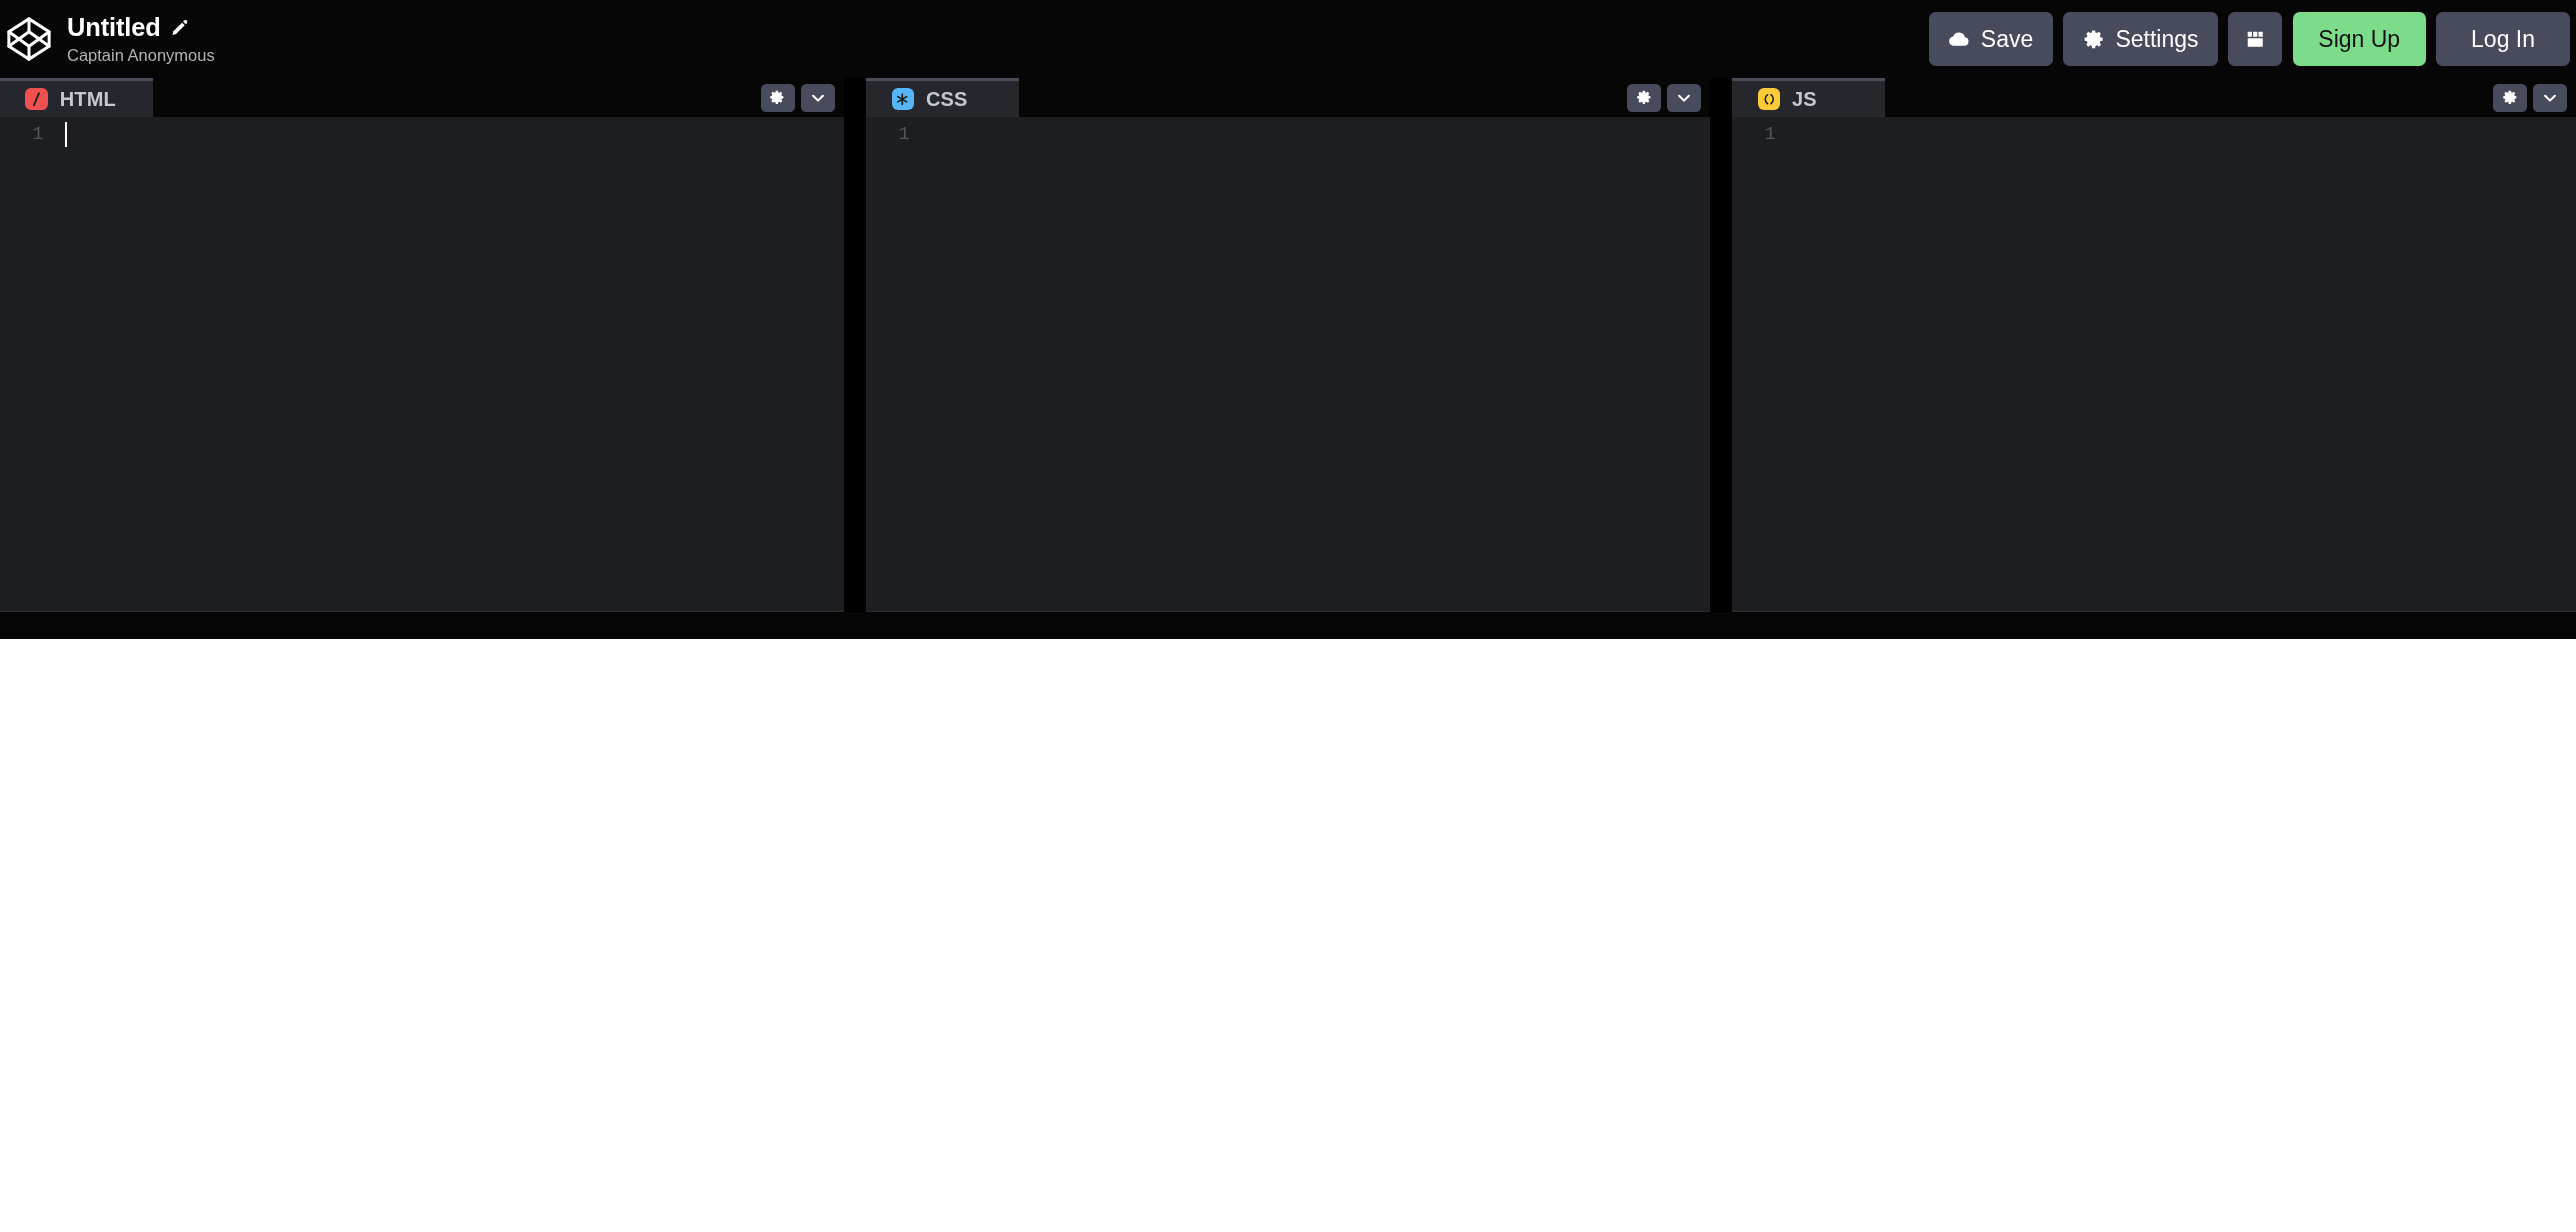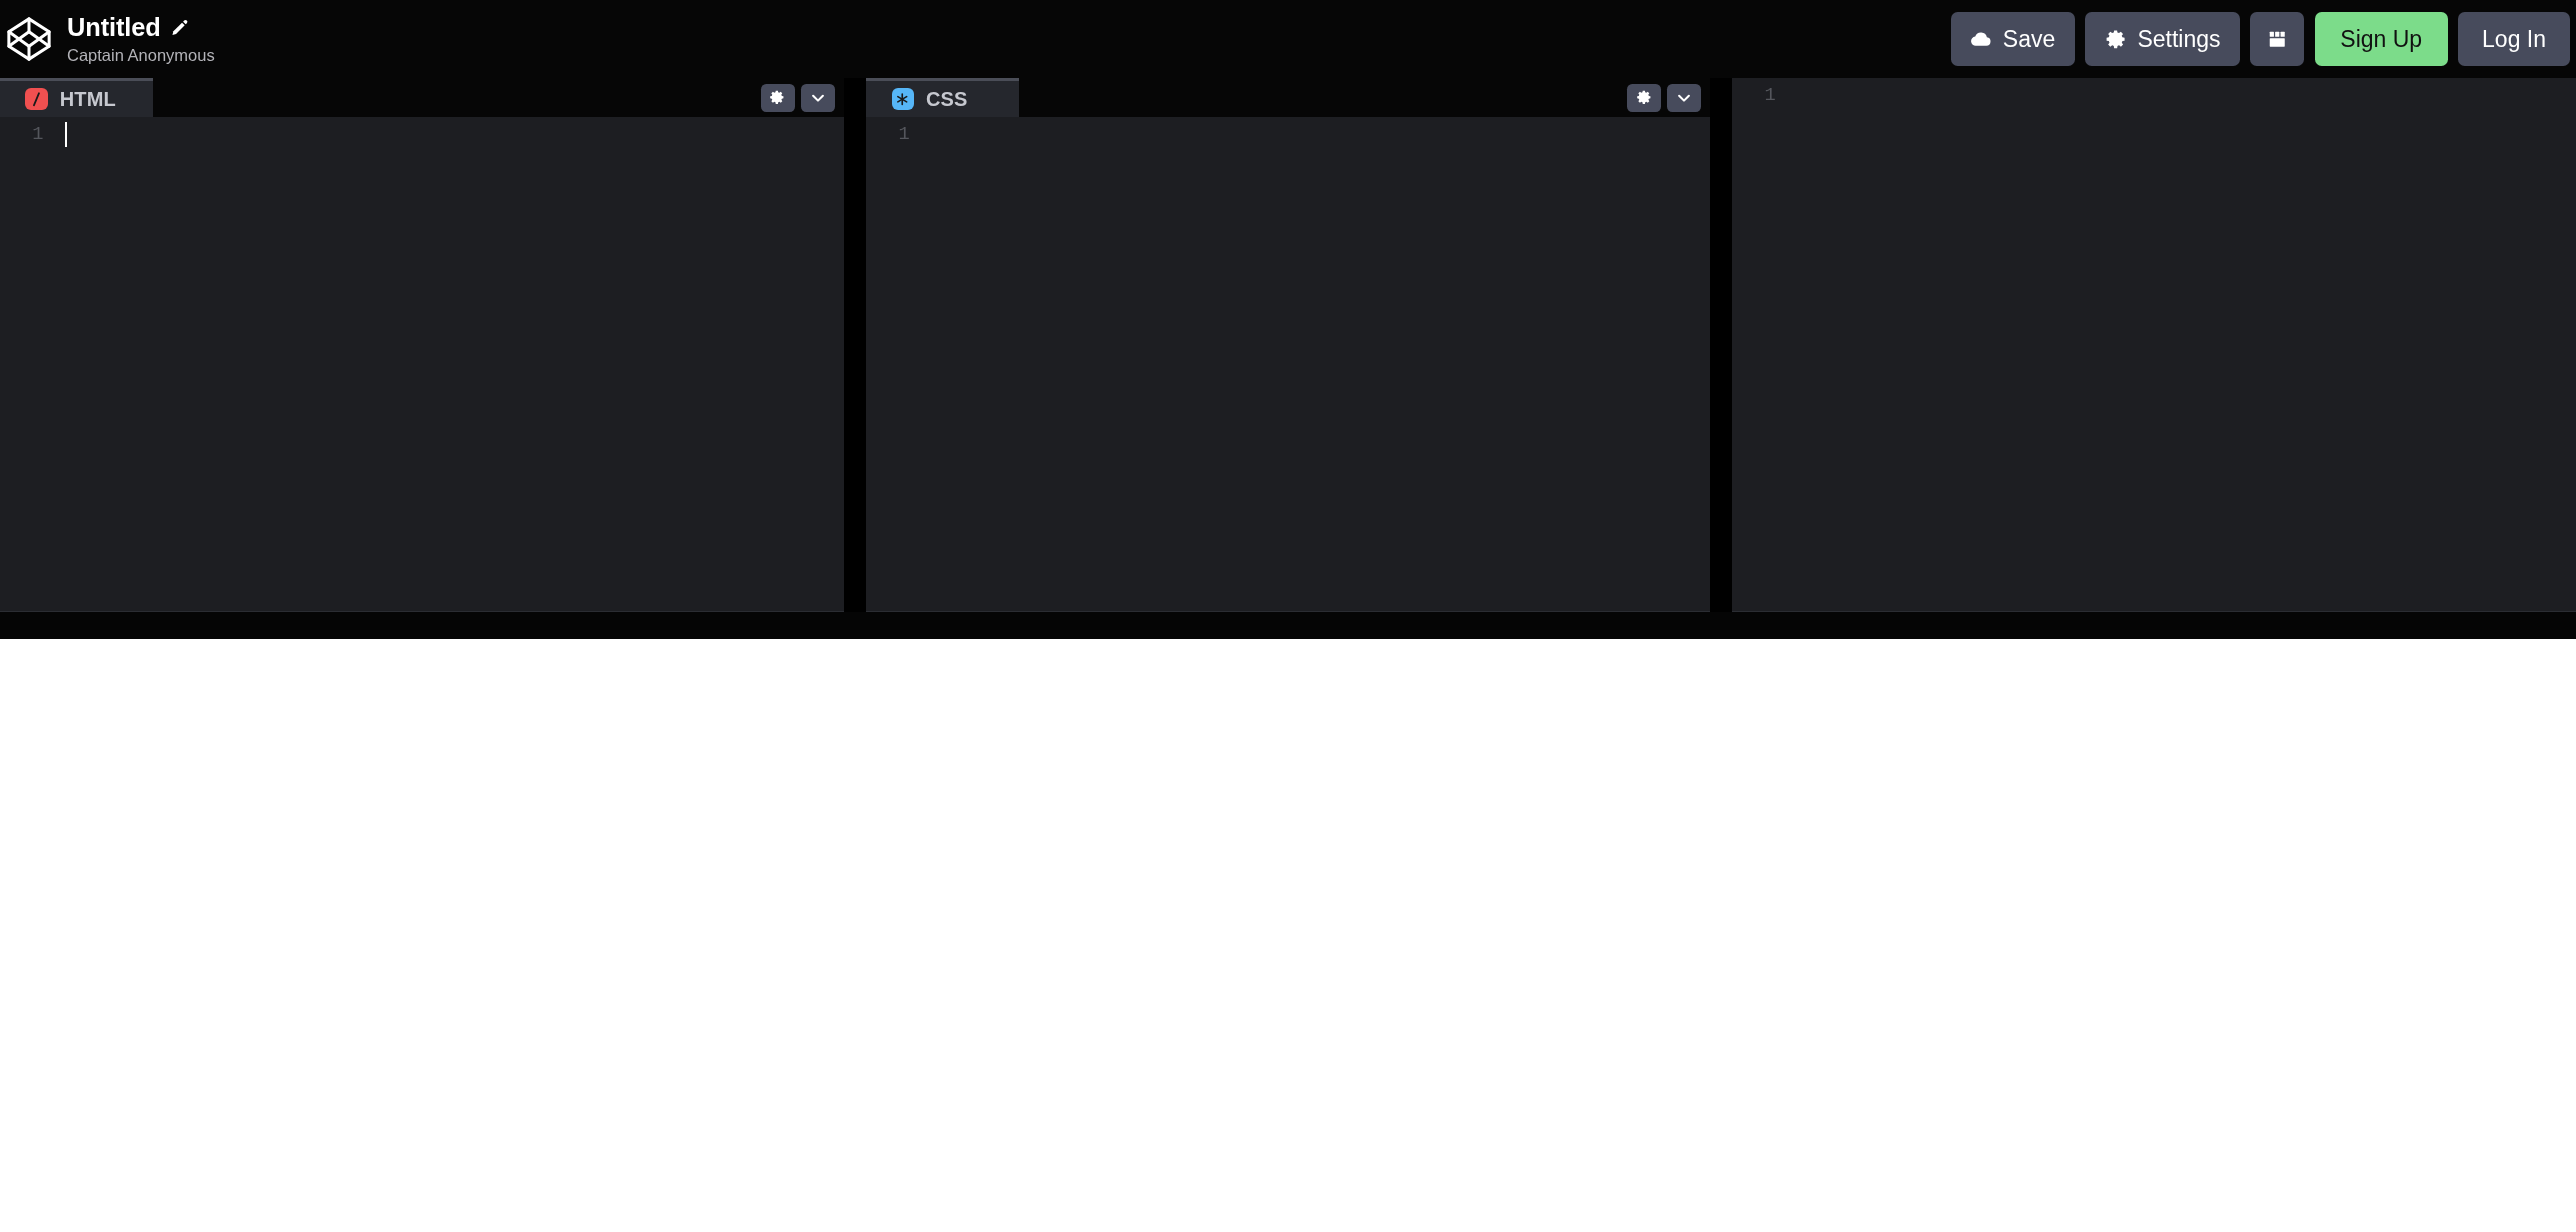--- a/index.html
+++ b/index.html
@@ -39,21 +39,21 @@
     height:54px; border-radius:6.7px; background:#474b5c;
     display:flex; align-items:center; justify-content:center;
     gap:10.5px; padding:0 19.4px; cursor:pointer; border:none;
     color:#fff; font-size:23px; font-family:"Liberation Sans", sans-serif;
     white-space:nowrap;
   }
   .tb-btn .gi { width:22.4px; height:22.4px; flex:none; display:block; }
   .tb-btn .gi svg { display:block; width:22.4px; height:22.4px; }
   .tb-btn.icon-only { padding:0; width:54px; }
   .tb-btn.signup { background:#7cdc8a; color:#111; font-weight:normal; padding:0 25.4px;text-align:center; }
-  .tb-btn.login { padding:0 24px; background:#474b5c; }
+  .tb-btn.login { padding:0 35px; background:#474b5c; }
 
   
   .editors {
     position:absolute; left:0; top:78px; width:2576px; height:534px;
     background:#000;
     display:flex;
   }
   .gutter-v { width:22.4px; flex:none; background:#000; cursor:col-resize; }
 
   .panel {
@@ -279,20 +279,49 @@
         <div class="code-line">
           <span class="lineno">1</span>
           <span class="code-text"></span>
         </div>
       </div>
     </div>
 
     <div class="gutter-v"></div>
 
     <div class="panel">
+      <div class="panel-head">
+        <div class="tab">
+          <span class="tab-badge badge-js">
+            <svg width="16.5" height="16.5" viewBox="0 0 24 24" fill="none" stroke="#1a1a1a" stroke-width="2.2" stroke-linecap="round">
+              <path d="M9.6 5.4a8 8 0 0 0 0 13.2"></path>
+              <path d="M14.4 5.4a8 8 0 0 1 0 13.2"></path>
+            </svg>
+          </span>
+          <span class="tab-label">JS</span>
+        </div>
+        <div class="head-spacer"></div>
+        <div class="head-actions">
+          <button class="hbtn">
+            <span>
+              <svg width="16.5" height="16.5" viewBox="0 0 24 24" fill="#ffffff">
+                <path d="M12 8.3a3.7 3.7 0 1 0 0 7.4 3.7 3.7 0 0 0 0-7.4zm0 5.6a1.9 1.9 0 1 1 0-3.8 1.9 1.9 0 0 1 0 3.8z"></path>
+                <path d="M21 13.6v-3.2l-2.4-.4a6.9 6.9 0 0 0-.7-1.7l1.4-2-2.3-2.3-2 1.4a6.9 6.9 0 0 0-1.7-.7L13 2.6H9.8l-.4 2.1a6.9 6.9 0 0 0-1.7.7l-2-1.4L3.4 6.3l1.4 2a6.9 6.9 0 0 0-.7 1.7l-2.4.4v3.2l2.4.4c.16.6.4 1.17.7 1.7l-1.4 2 2.3 2.3 2-1.4c.53.3 1.1.54 1.7.7l.4 2.4h3.2l.4-2.4c.6-.16 1.17-.4 1.7-.7l2 1.4 2.3-2.3-1.4-2c.3-.53.54-1.1.7-1.7z"></path>
+              </svg>
+            </span>
+          </button>
+          <button class="hbtn">
+            <span>
+              <svg width="18" height="18" viewBox="0 0 24 24" fill="none" stroke="#ffffff" stroke-width="2.8" stroke-linecap="round" stroke-linejoin="round">
+                <path d="M5.5 9 L12 15.5 L18.5 9"></path>
+              </svg>
+            </span>
+          </button>
+        </div>
+      </div>
       <div class="code-area">
         <div class="code-line">
           <span class="lineno">1</span>
           <span class="code-text"></span>
         </div>
       </div>
     </div>
 
   </div>
 

